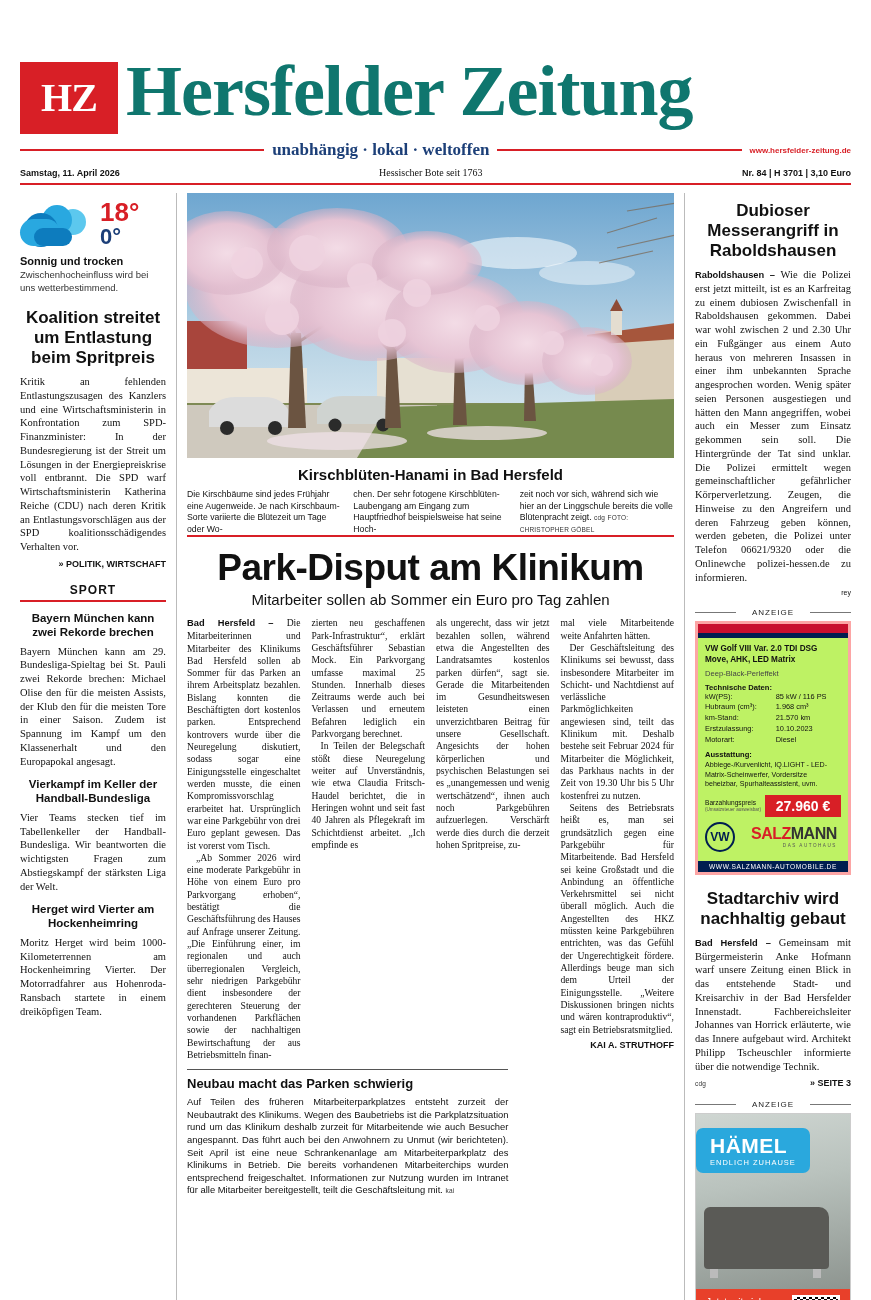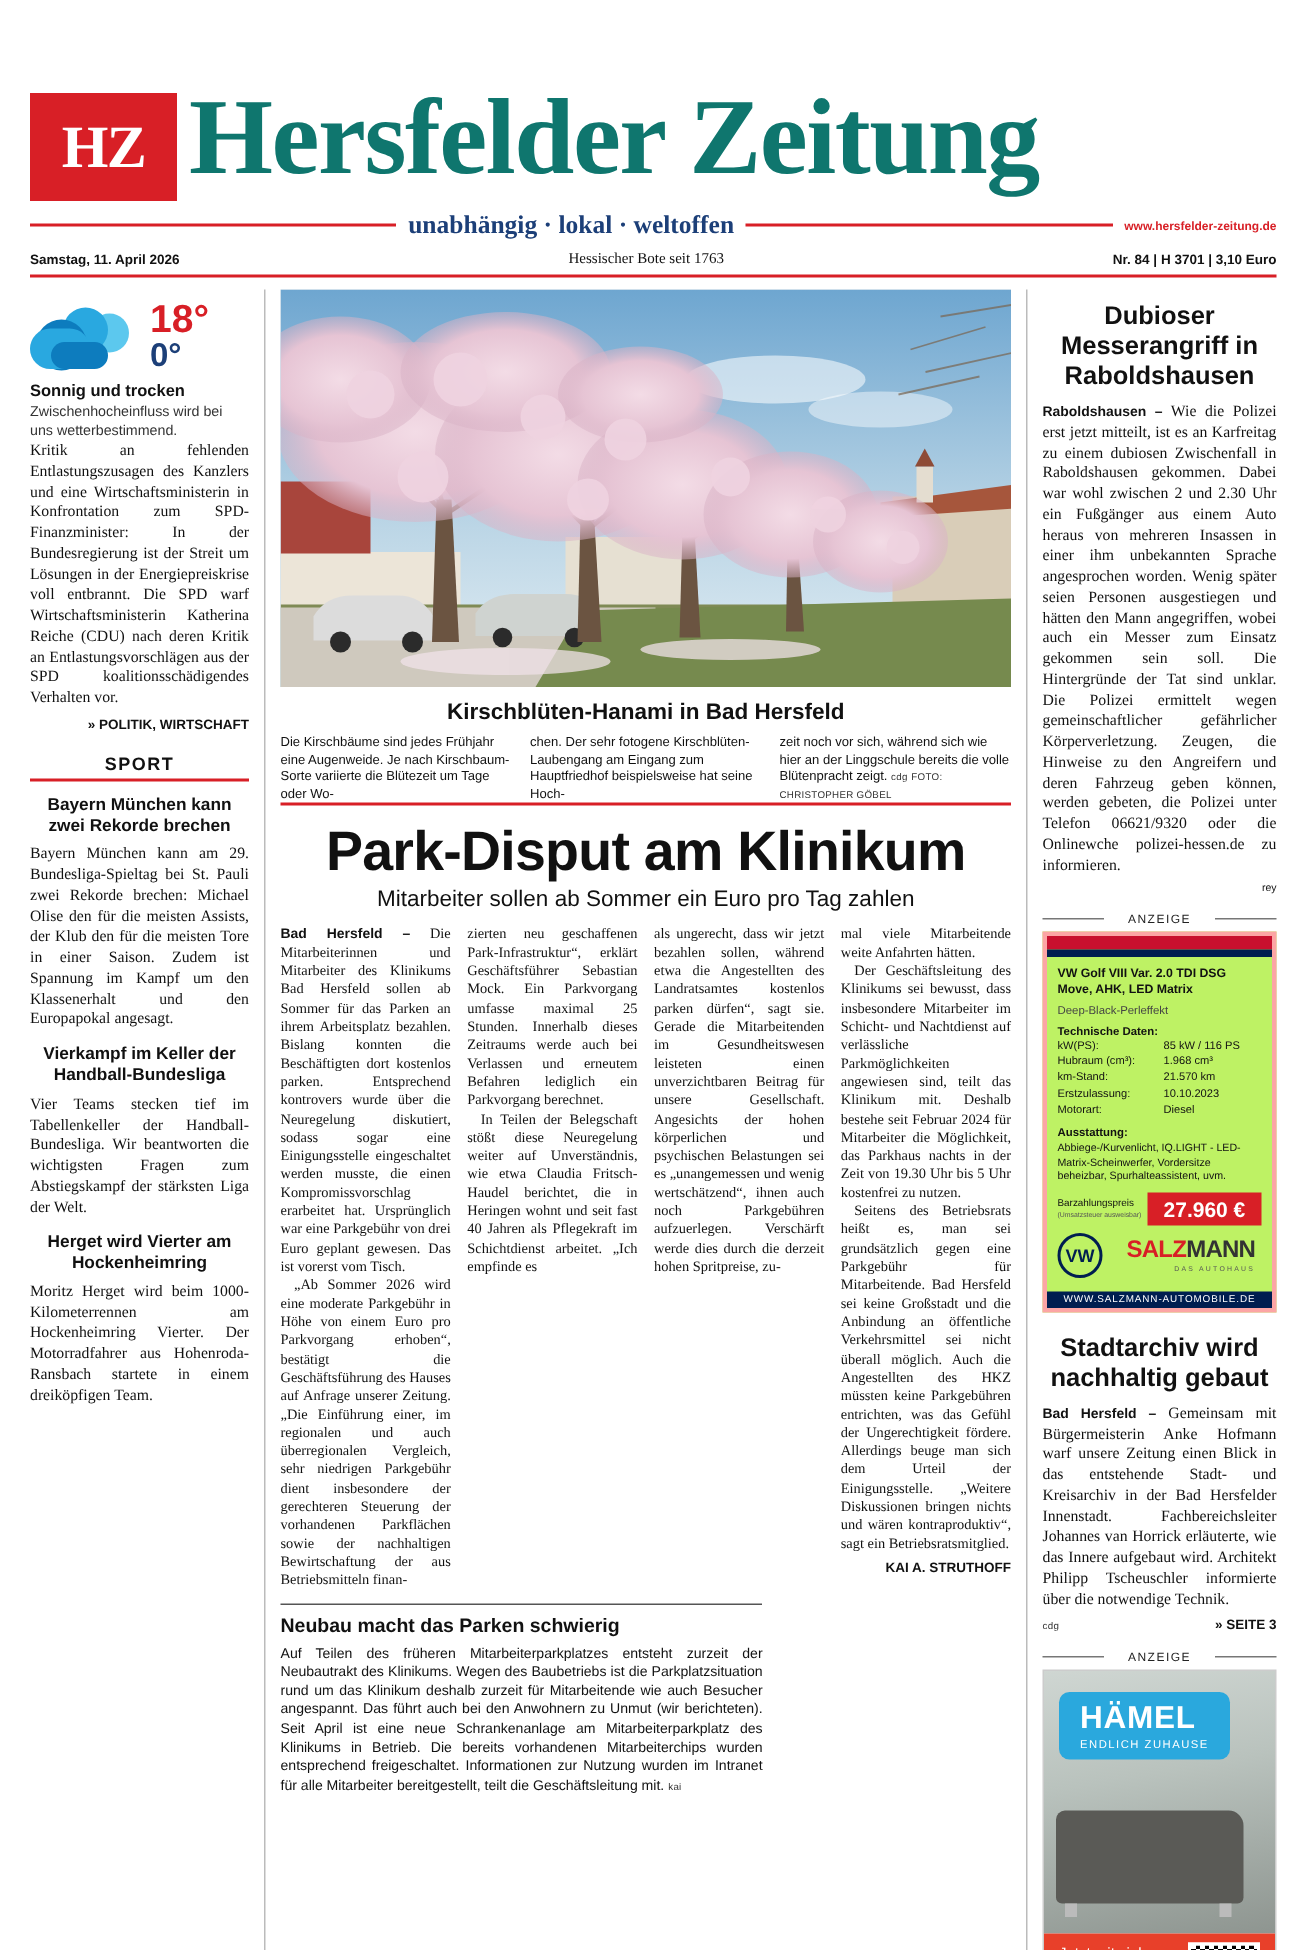--- a/index.html
+++ b/index.html
@@ -164,21 +164,21 @@
             font-family:"Liberation Sans",sans-serif;font-weight:bold;font-size:12px;color:#001e50;}
   .dealer .nm{font-family:"Liberation Sans",sans-serif;font-weight:bold;font-size:16px;letter-spacing:-.5px;}
   .dealer .nm .a{color:#d81f26;}
   .dealer .nm .b{color:#333;}
   .dealer .sm{font-family:"Liberation Sans",sans-serif;font-size:4.6px;letter-spacing:1.5px;color:#555;}
   .ad-vw .url{background:#001e50;color:#fff;font-family:"Liberation Sans",sans-serif;
               font-size:6.6px;letter-spacing:.6px;text-align:center;padding:2px 0;margin-top:4px;}
 
   .ad-hamel{border:1px solid #ccc;}
   .hamel-photo{height:175px;background:linear-gradient(170deg,#cfd6d2 0%,#b9c2bd 40%,#8e9590 100%);position:relative;overflow:hidden;}
-  .hamel-logo{position:absolute;left:10px;top:14px;background:#2aa8dd;border-radius:7px;padding:7px 14px 6px;}
+  .hamel-logo{position:absolute;left:0;top:14px;background:#2aa8dd;border-radius:7px;padding:7px 14px 6px;}
   .hamel-logo .w{font-family:"Liberation Sans",sans-serif;font-weight:bold;font-size:21px;color:#fff;line-height:1;letter-spacing:.5px;}
   .hamel-logo .s{font-family:"Liberation Sans",sans-serif;font-size:7.5px;color:#fff;letter-spacing:1px;margin-top:2px;}
   .sofa{position:absolute;left:8px;bottom:20px;width:125px;height:62px;background:#5a5a56;border-radius:6px 10px 4px 4px;}
   .sofa:after{content:"";position:absolute;left:6px;bottom:-9px;width:8px;height:9px;background:#bbb;}
   .sofa:before{content:"";position:absolute;right:8px;bottom:-9px;width:8px;height:9px;background:#bbb;}
   .hamel-red{background:#e8402a;padding:8px 10px 7px;position:relative;}
   .hamel-red .small{font-family:"Liberation Sans",sans-serif;font-size:10px;color:#fff;line-height:1.25;}
   .qr{position:absolute;right:10px;top:6px;width:44px;height:44px;background:#fff;
       background-image:repeating-linear-gradient(90deg,#000 0 3px,#fff 3px 6px),repeating-linear-gradient(0deg,#000 0 3px,#fff 3px 6px);
       background-blend-mode:difference;border:2px solid #fff;}
@@ -222,20 +222,21 @@
             <div class="c5"></div>
         </div>
         <div class="wx-temps">
           <div class="t-hi">18°</div>
           <div class="t-lo">0°</div>
         </div>
       </div>
       <div class="wx-head">Sonnig und trocken</div>
       <div class="wx-sub">Zwischenhocheinfluss wird bei uns wetterbestimmend.</div>
 
+      <h2 class="brief-head">Koalition streitet um Entlastung beim Spritpreis</h2>
       <p class="body">Kritik an fehlenden Entlastungszusagen des Kanzlers und eine Wirtschaftsministerin in Konfrontation zum SPD-Finanzminister: In der Bundesregierung ist der Streit um Lösungen in der Energiepreiskrise voll entbrannt. Die SPD warf Wirtschaftsministerin Katherina Reiche (CDU) nach deren Kritik an Entlastungsvorschlägen aus der SPD koalitionsschädigendes Verhalten vor.</p>
       <span class="ref">» POLITIK, WIRTSCHAFT</span>
 
       <div class="section-label">SPORT</div>
       <div class="section-rule"></div>
 
       <h3 class="brief-head-s">Bayern München kann zwei Rekorde brechen</h3>
       <p class="body">Bayern München kann am 29. Bundesliga-Spieltag bei St. Pauli zwei Rekorde brechen: Michael Olise den für die meisten Assists, der Klub den für die meisten Tore in einer Saison. Zudem ist Spannung im Kampf um den Klassenerhalt und den Europapokal angesagt.</p>
 
       <h3 class="brief-head-s">Vierkampf im Keller der Handball-Bundesliga</h3>

